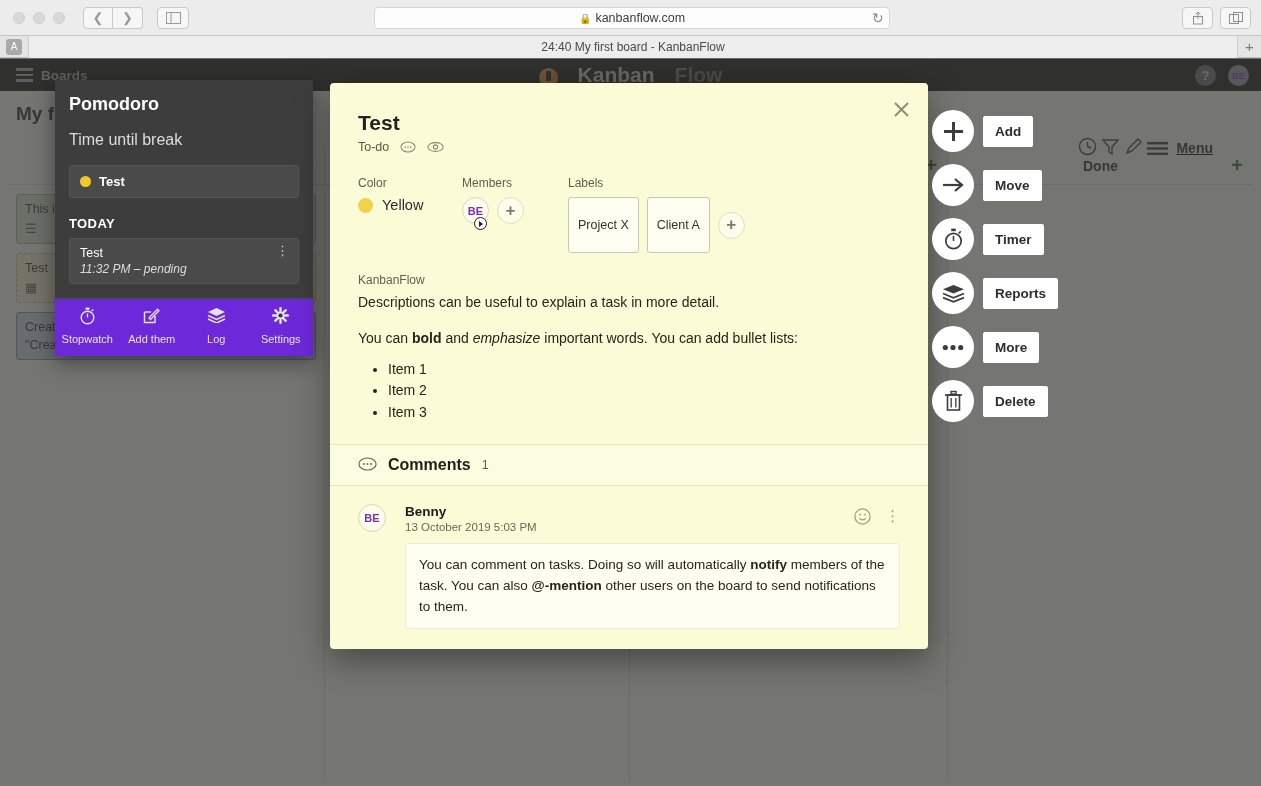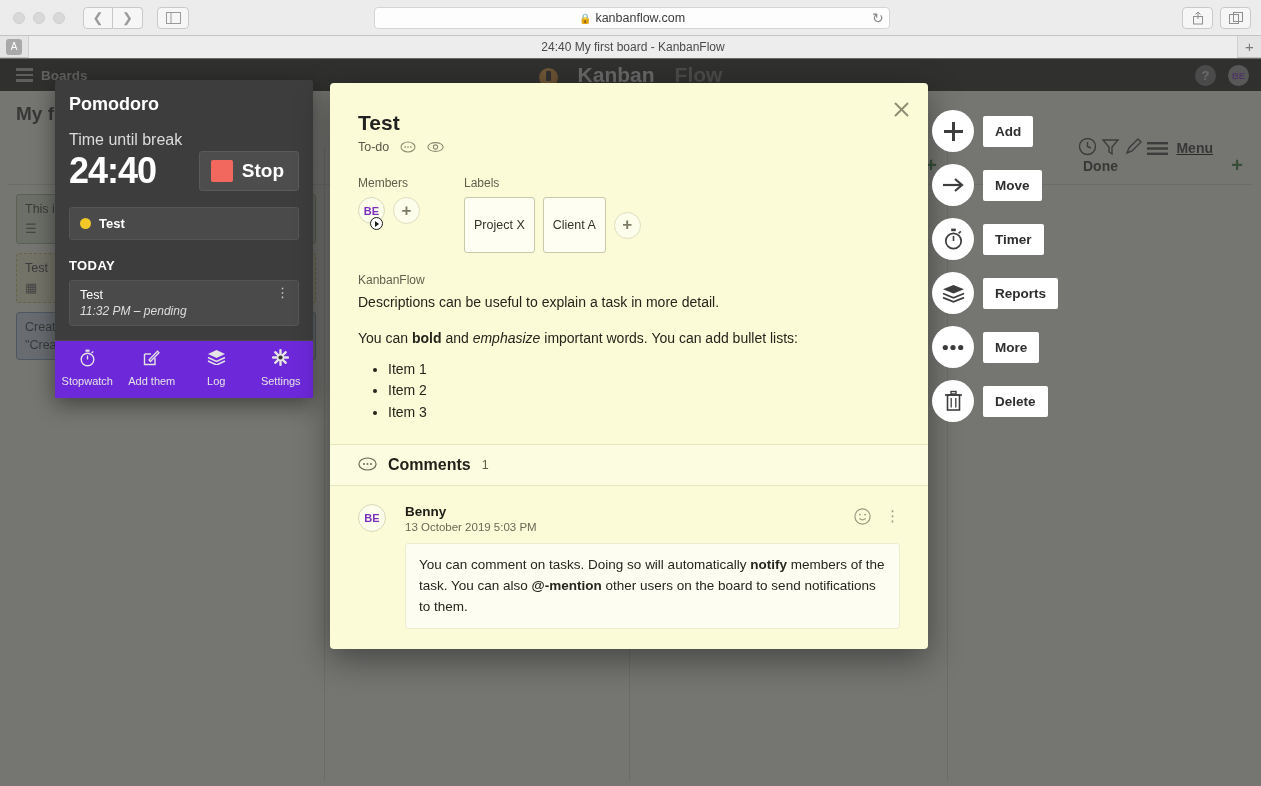--- a/index.html
+++ b/index.html
@@ -436,27 +436,20 @@
     </div>
   </div>
 </div>
 
 <div class="dim-overlay"></div>
 
 <div class="pomodoro">
   <div class="pomo-body">
     <div class="pomo-title">Pomodoro</div>
     <div class="pomo-sub">Time until break</div>
-    <div class="pomo-row">
-      <div class="pomo-time">24:40</div>
-      <div class="stop-btn">
-        <span class="stop-square"></span>
-        <span>Stop</span>
-      </div>
-    </div>
     <div class="pomo-task">
       <span class="dot-yellow"></span>
       <span>Test</span>
     </div>
     <div class="pomo-today">TODAY</div>
     <div class="today-entry">
       <div class="te-name">Test</div>
       <div class="te-meta">
         <span>11:32 PM</span>
         <span>–</span>
@@ -601,20 +594,27 @@
       </span>
       <span>
         <svg width="17" height="12" viewBox="0 0 17 12">
             <ellipse cx="8.5" cy="6" rx="7.6" ry="4.4" fill="none" stroke="#8b8b72" stroke-width="1.1"></ellipse>
             <circle cx="8.5" cy="6" r="2.1" fill="none" stroke="#8b8b72" stroke-width="1.1"></circle>
           </svg>
       </span>
     </div>
 
     <div class="meta-row">
+      <div class="meta-col c-color">
+        <div class="meta-lbl">Color</div>
+        <div class="color-val">
+          <span class="color-swatch"></span>
+          <span>Yellow</span>
+        </div>
+      </div>
       <div class="meta-col c-members">
         <div class="meta-lbl">Members</div>
         <div class="members-val">
           <span class="av-circle">
             <span>BE</span>
             <span class="cursor-ico"></span>
           </span>
           <span class="plus-circle">+</span>
         </div>
       </div>

